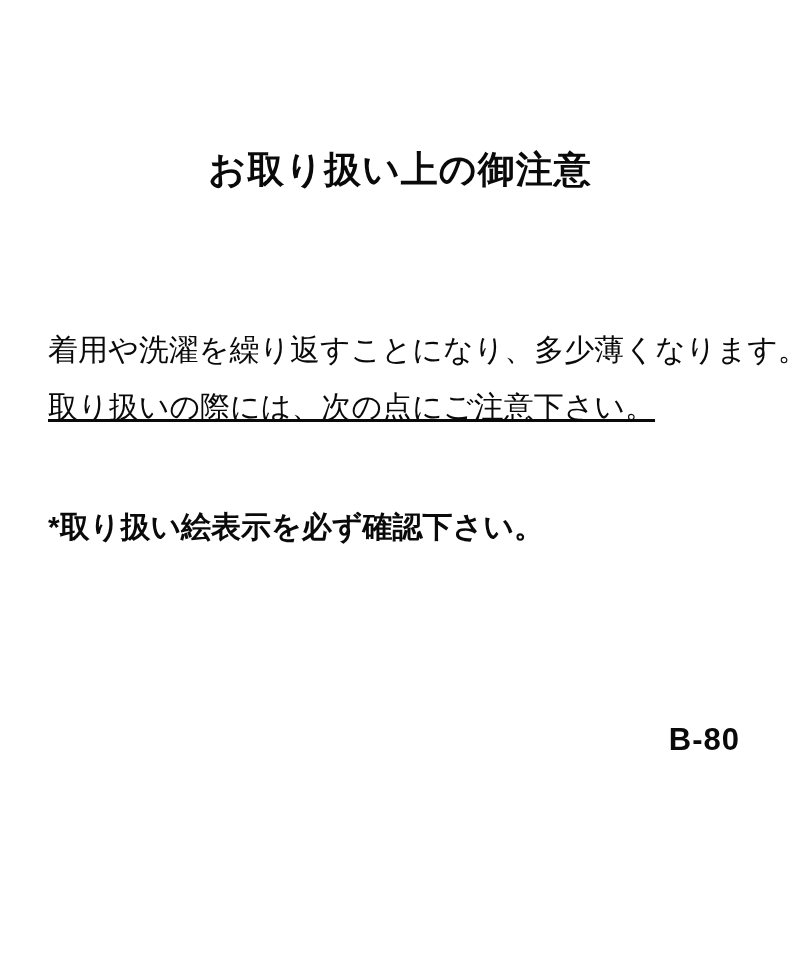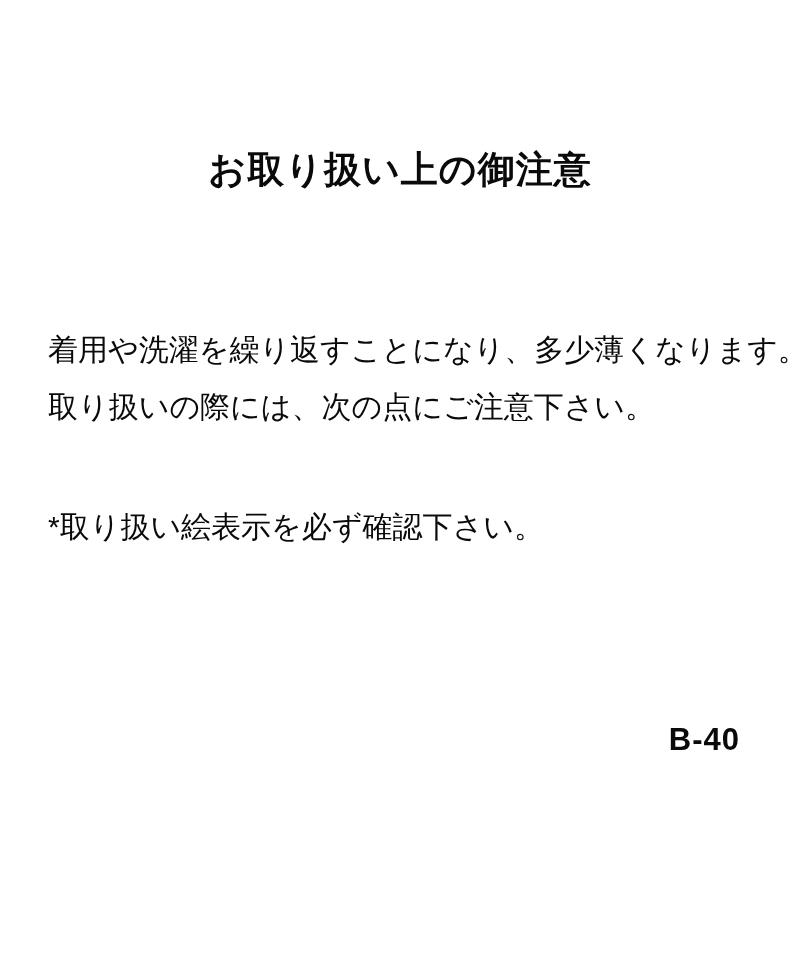--- a/index.html
+++ b/index.html
@@ -41,26 +41,26 @@
   .body-line {
     position: absolute;
     left: 48px;
     font-size: 30px;
     font-weight: normal;
     line-height: 1.1;
     letter-spacing: 0px;
     white-space: nowrap;
   }
   .body-line-1 { top: 333px; }
-  .body-line-2 { top: 390px; }
+  .body-line-2 { top: 390px; text-decoration: underline; }
   .note-line {
     position: absolute;
     left: 48px;
     font-size: 30px;
-    font-weight: normal;
+    font-weight: bold;
     line-height: 1.1;
     white-space: nowrap;
   }
   .note-line-1 { top: 510px; }
   .note-line-2 { top: 571px; }
   .code {
     position: absolute;
     top: 722px;
     right: 60px;
     font-size: 31px;
@@ -76,15 +76,15 @@
   <div class="title">お取り扱い上の御注意</div>
 
 
   <div class="body-line body-line-1">着用や洗濯を繰り返すことになり、多少薄くなります。</div>
 
   <div class="body-line body-line-2">取り扱いの際には、次の点にご注意下さい。</div>
 
   <div class="note-line note-line-1">*取り扱い絵表示を必ず確認下さい。</div>
 
 
-  <div class="code">B-40</div>
+  <div class="code">B-80</div>
 
 </div>
 
 </body></html>

